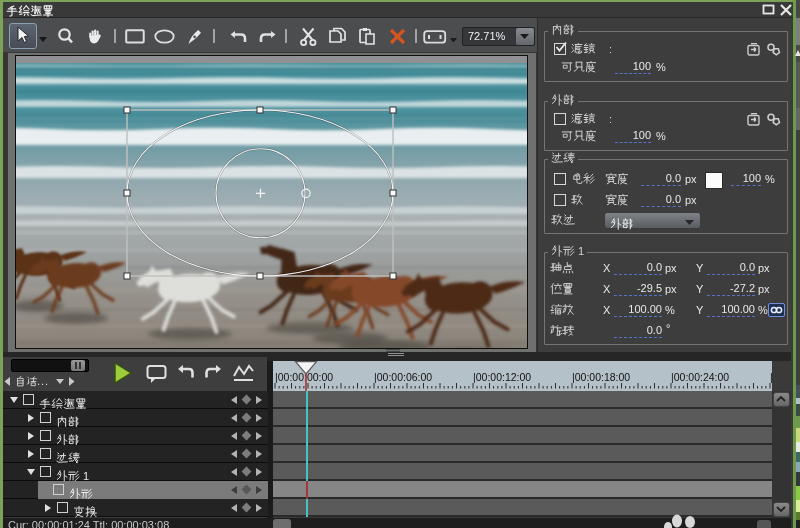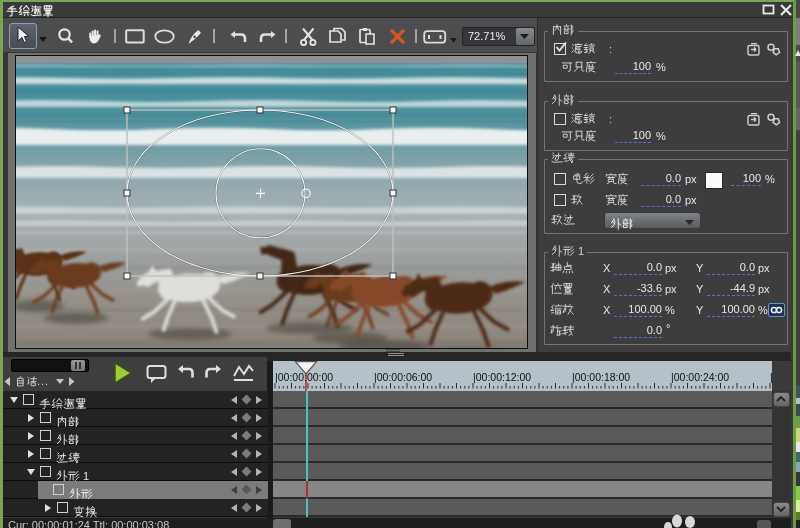--- a/index.html
+++ b/index.html
@@ -674,24 +674,24 @@
 <div class="a val" style="left:665px;top:262px">px</div>
 <div class="a val" style="left:696px;top:262px">Y</div>
 <div class="fld" style="left:707px;top:261px;width:48px">0.0</div>
 <div class="a val" style="left:758px;top:262px">px</div>
 <div class="a lbl" style="left:550px;top:283px"><svg class="k" style="width:12px;height:12px;vertical-align:-2px;color:#d4d4d4" viewBox="0 0 16 16">
         <use href="#g25"></use>
       </svg><svg class="k" style="width:12px;height:12px;vertical-align:-2px;color:#d4d4d4" viewBox="0 0 16 16">
         <use href="#g26"></use>
       </svg></div>
 <div class="a val" style="left:603px;top:283px">X</div>
-<div class="fld" style="left:614px;top:282px;width:48px">-33.6</div>
+<div class="fld" style="left:614px;top:282px;width:48px">-29.5</div>
 <div class="a val" style="left:665px;top:283px">px</div>
 <div class="a val" style="left:696px;top:283px">Y</div>
-<div class="fld" style="left:707px;top:282px;width:48px">-44.9</div>
+<div class="fld" style="left:707px;top:282px;width:48px">-27.2</div>
 <div class="a val" style="left:758px;top:283px">px</div>
 <div class="a lbl" style="left:550px;top:304px"><svg class="k" style="width:12px;height:12px;vertical-align:-2px;color:#d4d4d4" viewBox="0 0 16 16">
         <use href="#g27"></use>
       </svg><svg class="k" style="width:12px;height:12px;vertical-align:-2px;color:#d4d4d4" viewBox="0 0 16 16">
         <use href="#g28"></use>
       </svg></div>
 <div class="a val" style="left:603px;top:304px">X</div>
 <div class="fld" style="left:614px;top:303px;width:48px">100.00</div>
 <div class="a val" style="left:665px;top:304px">%</div>
 <div class="a val" style="left:696px;top:304px">Y</div>

